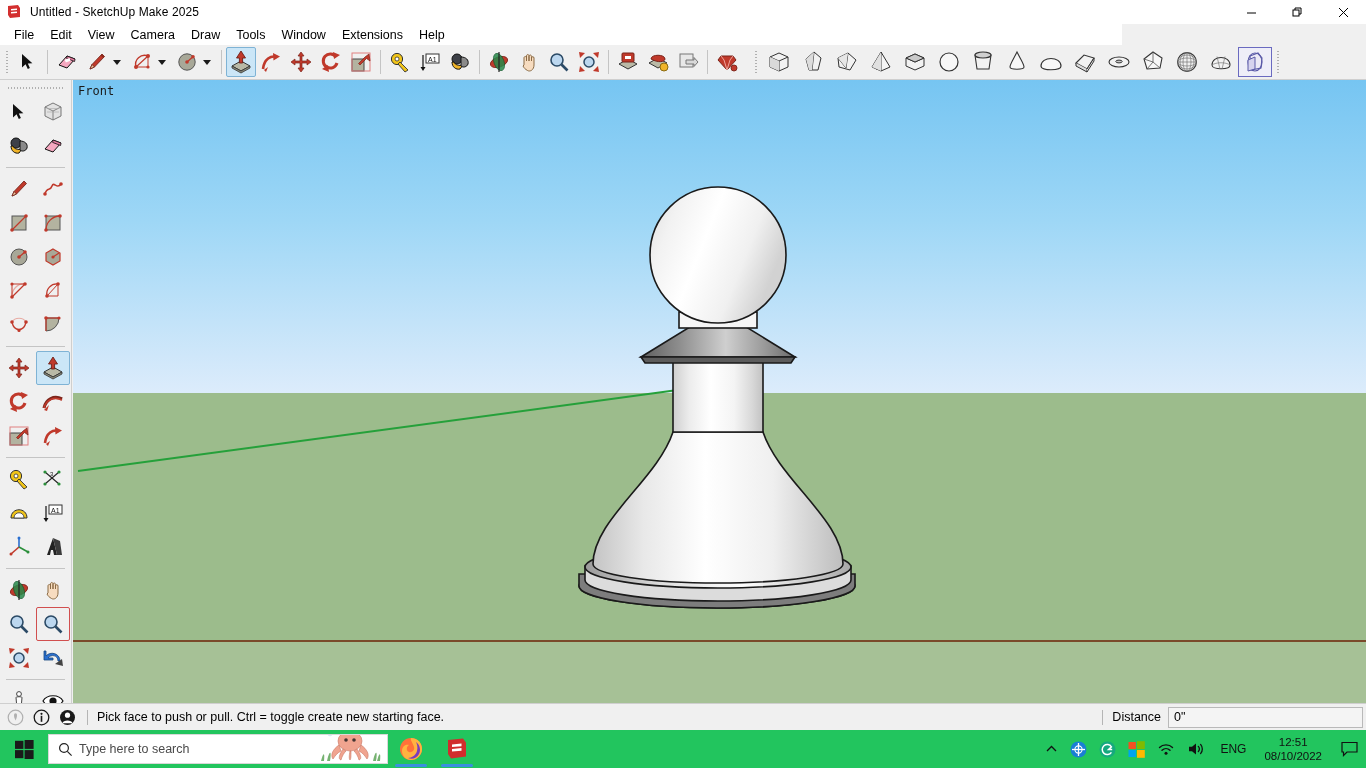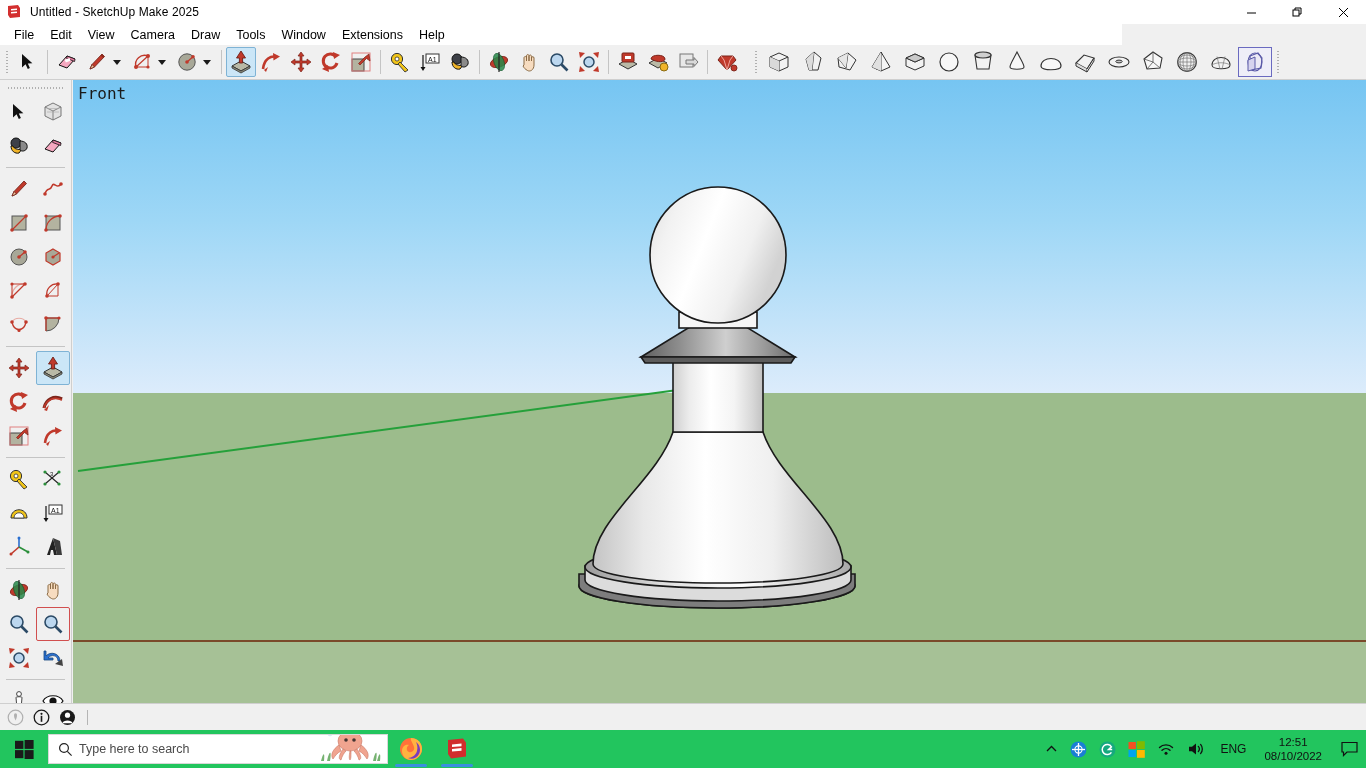--- a/index.html
+++ b/index.html
@@ -100,21 +100,21 @@
     background: #a6c196;
   }
   .axis-red {
     position: absolute; top: 560px; left: 0; width: 100%; height: 2px;
     background: #7a4a2a;
   }
   .axis-green {
     position: absolute; top: 305px; left: 0; width: 620px; height: 90px;
   }
   .view-label {
-    position: absolute; top: 4px; left: 5px; font-size: 16px; color: #1a1a1a;
+    position: absolute; top: 4px; left: 5px; font-size: 12px; color: #1a1a1a;
     font-family: "DejaVu Sans Mono", monospace;
   }
   .model { position: absolute; left: 0; top: 0; width: 1293px; height: 623px; }
 
   
   .statusbar {
     position: absolute; top: 703px; left: 0; width: 1366px; height: 27px;
     background: #f0f0f0; border-top: 1px solid #cfcfcf;
     display: flex; align-items: center;
   }
@@ -893,21 +893,27 @@
       </svg>
     </div>
     <div class="sb-icon">
       <svg width="17" height="17" viewBox="0 0 17 17">
         <circle cx="8.5" cy="8.5" r="7.5" fill="#1a1a1a"></circle>
         <circle cx="8.5" cy="6.2" r="2.6" fill="#fff"></circle>
         <path d="M3.4 14.2 C4.2 10.6 12.8 10.6 13.6 14.2 Z" fill="#fff"></path>
       </svg>
     </div>
     <div class="sb-div"></div>
-
+    <div class="sb-text">Pick face to push or pull.  Ctrl = toggle create new starting face.</div>
+
+    <div class="sb-right">
+      <div class="sb-div"></div>
+      <div class="sb-label">Distance</div>
+      <div class="sb-field">0"</div>
+    </div>
   </div>
 
   <div class="taskbar">
     <div class="start-btn">
       <svg width="19" height="19" viewBox="0 0 19 19">
         <rect x="0" y="0.8" width="8.4" height="8.1" fill="#1a1a1a"></rect>
         <rect x="9.6" y="0" width="9" height="8.9" fill="#1a1a1a"></rect>
         <rect x="0" y="10.1" width="8.4" height="8.1" fill="#1a1a1a"></rect>
         <rect x="9.6" y="10.1" width="9" height="8.9" fill="#1a1a1a"></rect>
       </svg>

